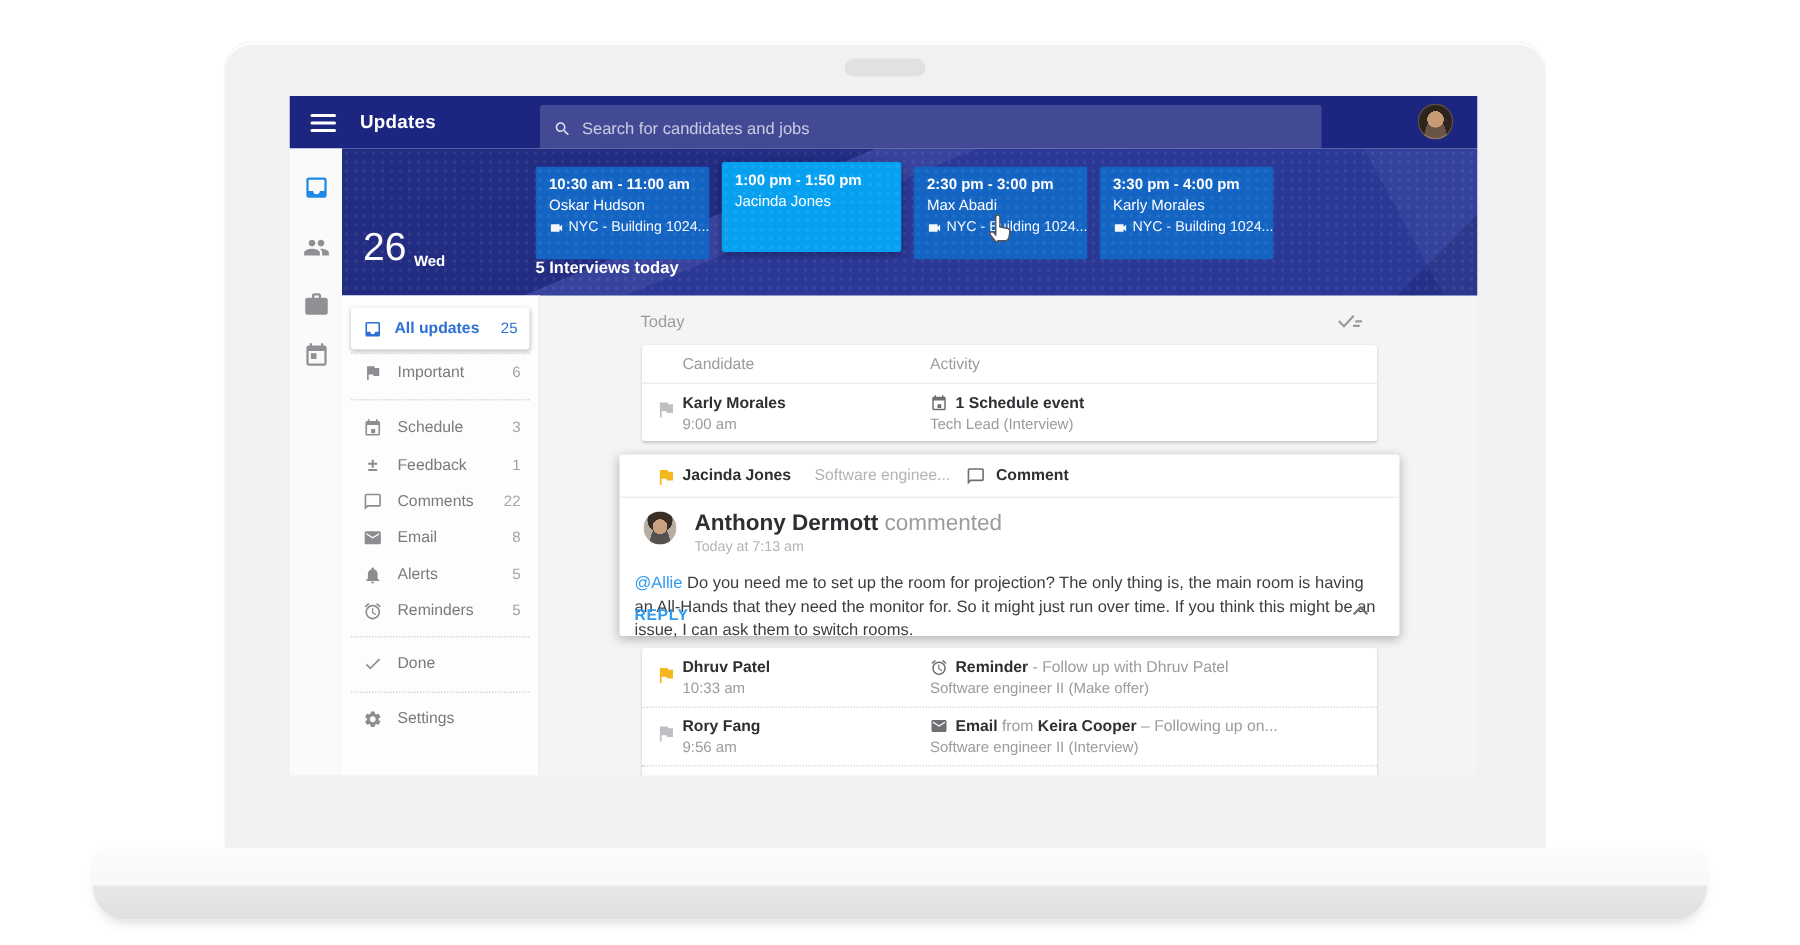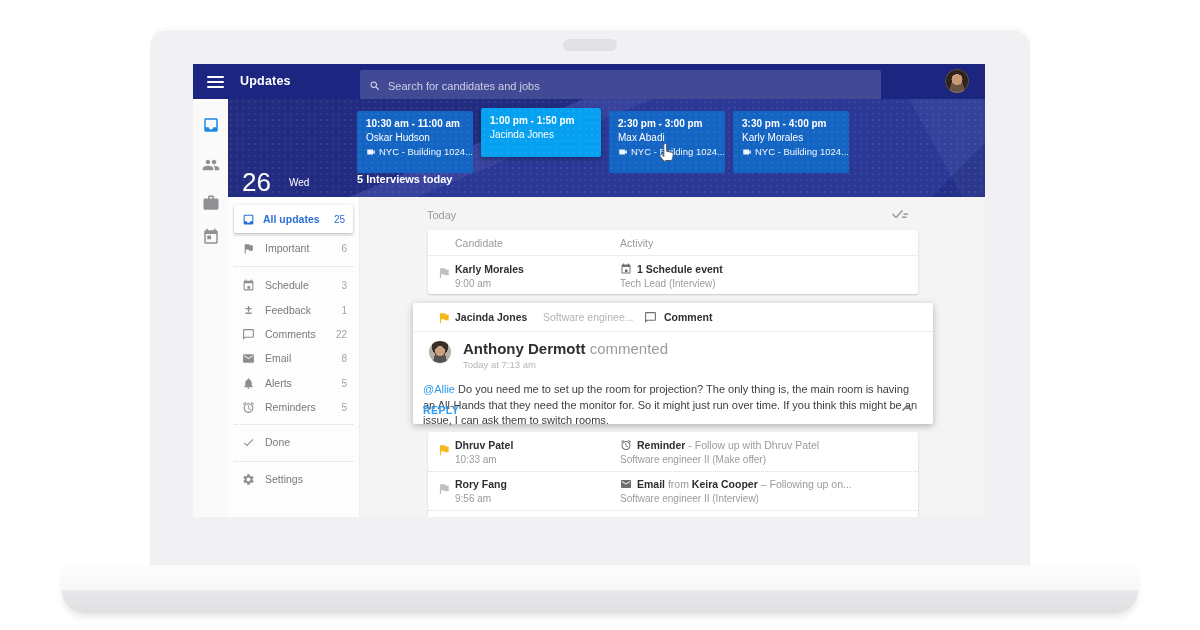--- a/index.html
+++ b/index.html
@@ -41,31 +41,31 @@
 
   
   .hero{position:absolute;left:35px;top:35px;width:757px;height:98px;background:#2b3896;overflow:hidden}
   .hero .dots,.ivcard{background-image:radial-gradient(rgba(255,255,255,.07) 1px,rgba(0,0,0,0) 1.4px);background-size:6px 6px}
   .slash{position:absolute;inset:0;pointer-events:none}
   .slash.a{background:rgba(12,18,82,.30);clip-path:polygon(0 0,47% 0,16% 100%,0 100%)}
   .slash.b{background:rgba(255,255,255,.06);clip-path:polygon(47% 0,56% 0,25% 100%,16% 100%)}
   .slash.c{background:rgba(255,255,255,.05);clip-path:polygon(90% 0,100% 0,100% 100%,97% 100%)}
   .slash.d{background:rgba(12,18,82,.20);clip-path:polygon(100% 45%,100% 100%,93% 100%)}
   .greeting{position:absolute;left:14px;top:9px;color:#fff;font-size:15px;line-height:18px;font-weight:400}
-  .dateline{position:absolute;left:14px;top:68px;color:#fff;display:flex;align-items:center}
+  .dateline{position:absolute;left:14px;top:50px;color:#fff;display:flex;align-items:flex-end}
   .dateday{font-size:26px;font-weight:300}
-  .dateweek{font-size:10px;font-weight:normal;margin-left:18px}
+  .dateweek{font-size:10px;font-weight:bold;margin-left:5px}
   .summary{position:absolute;left:129px;top:74px;color:#fff;font-size:11px;font-weight:bold}
   .interviews{position:absolute;left:129px;top:12px;display:flex;gap:8px;align-items:flex-start}
   .ivcard{width:116px;height:62px;background-color:#1465c3;border-radius:2px;padding:7px 9px;color:#fff;cursor:pointer;overflow:hidden}
   .ivcard .t{font-size:10px;font-weight:bold;margin-bottom:3px;white-space:nowrap}
   .ivcard .n{font-size:10px;white-space:nowrap}
   .ivcard .l{font-size:9.5px;display:flex;align-items:center;gap:3px;margin-top:3px;white-space:nowrap;opacity:.95}
   .ivcard .l svg{width:10px;height:10px;fill:#fff;flex:none}
-  .ivcard.selected{width:120px;height:49px;margin-top:-3px;background-color:#05a1f0;box-shadow:0 2px 5px rgba(0,0,0,.3)}
+  .ivcard.selected{width:120px;height:60px;margin-top:-3px;background-color:#05a1f0;box-shadow:0 2px 5px rgba(0,0,0,.3)}
   .cursor{position:absolute;left:430px;top:41px;z-index:6;pointer-events:none}
 
   
   .sidepanel{position:absolute;left:35px;top:133px;width:132px;height:320px;background:#fdfdfe;border-right:1px solid #ededef}
   .active-item{position:absolute;left:6px;top:8px;width:119px;height:28px;background:#fff;border-radius:2px;
                box-shadow:0 1px 3px rgba(0,0,0,.3);display:flex;align-items:center;padding:0 8px;gap:8px;cursor:pointer}
   .active-item svg{width:13px;height:13px;fill:#2d6fd6;flex:none}
   .active-item .lbl{font-size:10.5px;font-weight:bold;color:#2d6fd6;flex:1}
   .active-item .cnt{font-size:10px;color:#2d6fd6}
   .nav-row{position:absolute;left:0;width:132px;height:22px;display:flex;align-items:center;padding:0 13px 0 14px;gap:10px;cursor:pointer}

